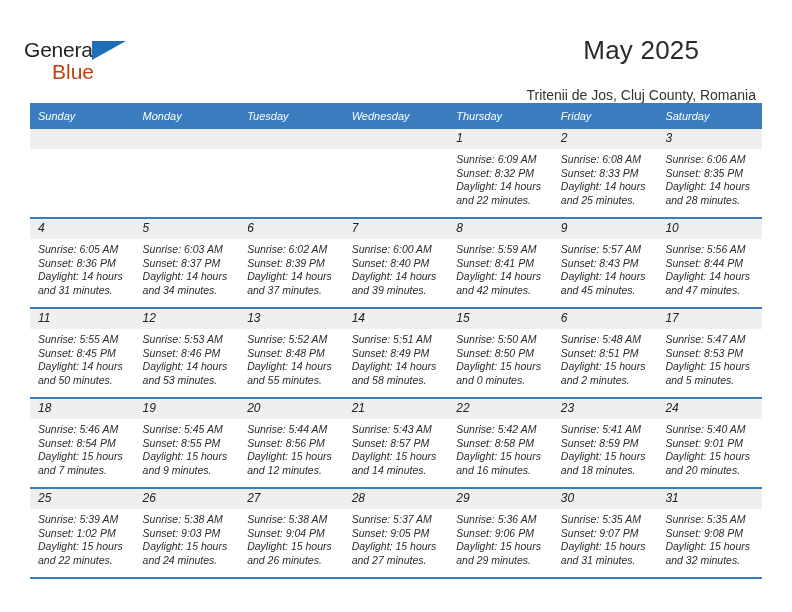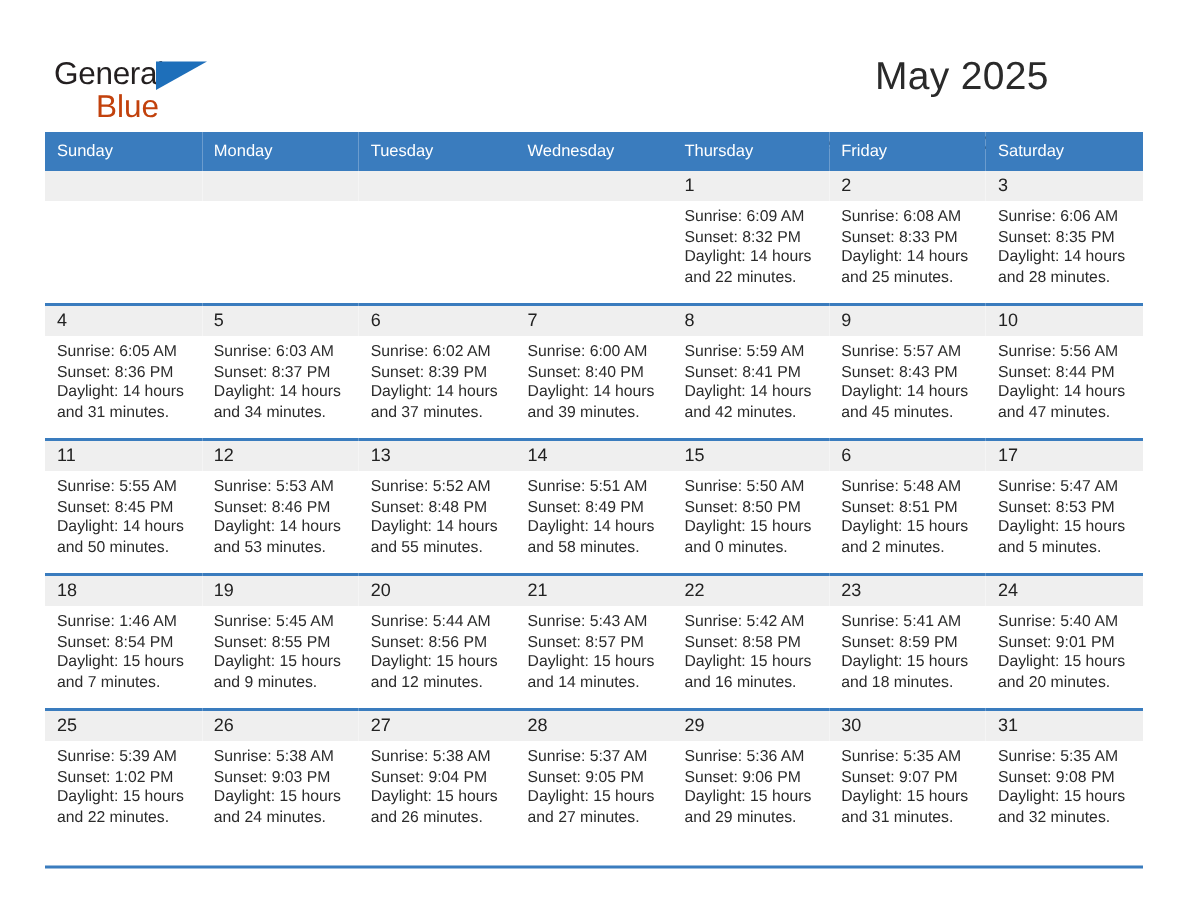--- a/index.html
+++ b/index.html
@@ -26,21 +26,21 @@
     position: absolute;
     left: 0;
     top: 0;
     width: 792px;
     height: 103px;
     box-sizing: border-box;
     padding: 0 36px;
   }
   .logo-block {
     position: absolute;
-    left: 36px;
+    left: 24px;
     top: 38px;
     width: 200px;
     height: 50px;
   }
   .logo-row1 {
     position: relative;
     height: 23px;
     line-height: 23px;
   }
   .logo-general {
@@ -84,24 +84,25 @@
     margin-top: 20px;
     font-size: 14px;
     color: #333333;
     line-height: 18px;
   }
 
   
   .calendar {
     position: absolute;
     left: 30px;
-    top: 88px;
+    top: 103px;
     width: 732px;
     border-collapse: collapse;
     table-layout: fixed;
+    font-style: italic;
   }
   .calendar th {
     background: #3a7cbe;
     color: #ffffff;
     font-size: 11px;
     font-weight: normal;
     text-align: left;
     padding: 6px 0 6px 8px;
     height: 14px;
     border: none;
@@ -355,21 +356,21 @@
               <div>Sunset: 8:53 PM</div>
               <div class="daylight-line">Daylight: 15 hours</div>
               <div class="daylight-line">and 5 minutes.</div>
             </div>
           </td>
         </tr>
         <tr class="week-row">
           <td>
             <div class="daynum-band">18</div>
             <div class="cell-body">
-              <div>Sunrise: 1:46 AM</div>
+              <div>Sunrise: 5:46 AM</div>
               <div>Sunset: 8:54 PM</div>
               <div class="daylight-line">Daylight: 15 hours</div>
               <div class="daylight-line">and 7 minutes.</div>
             </div>
           </td>
           <td>
             <div class="daynum-band">19</div>
             <div class="cell-body">
               <div>Sunrise: 5:45 AM</div>
               <div>Sunset: 8:55 PM</div>

